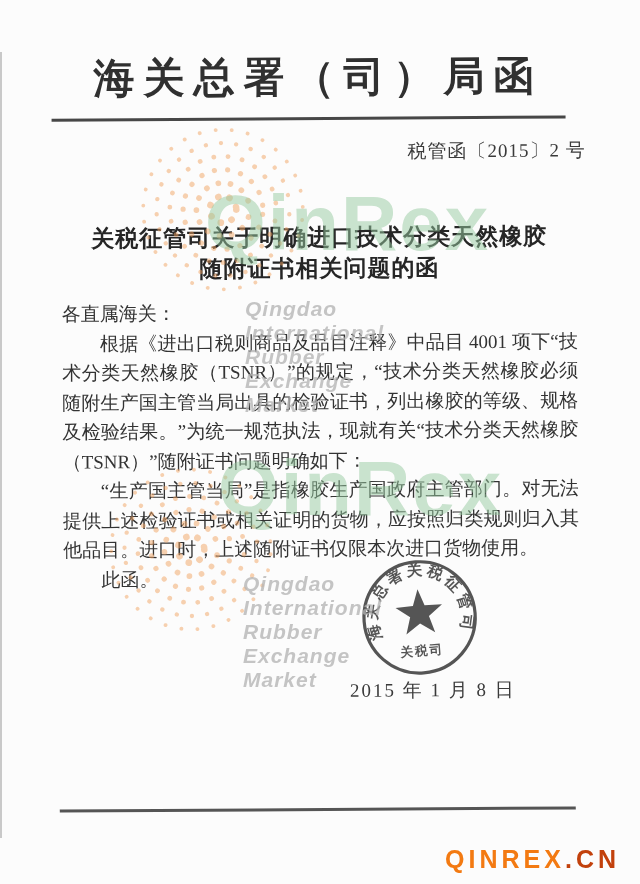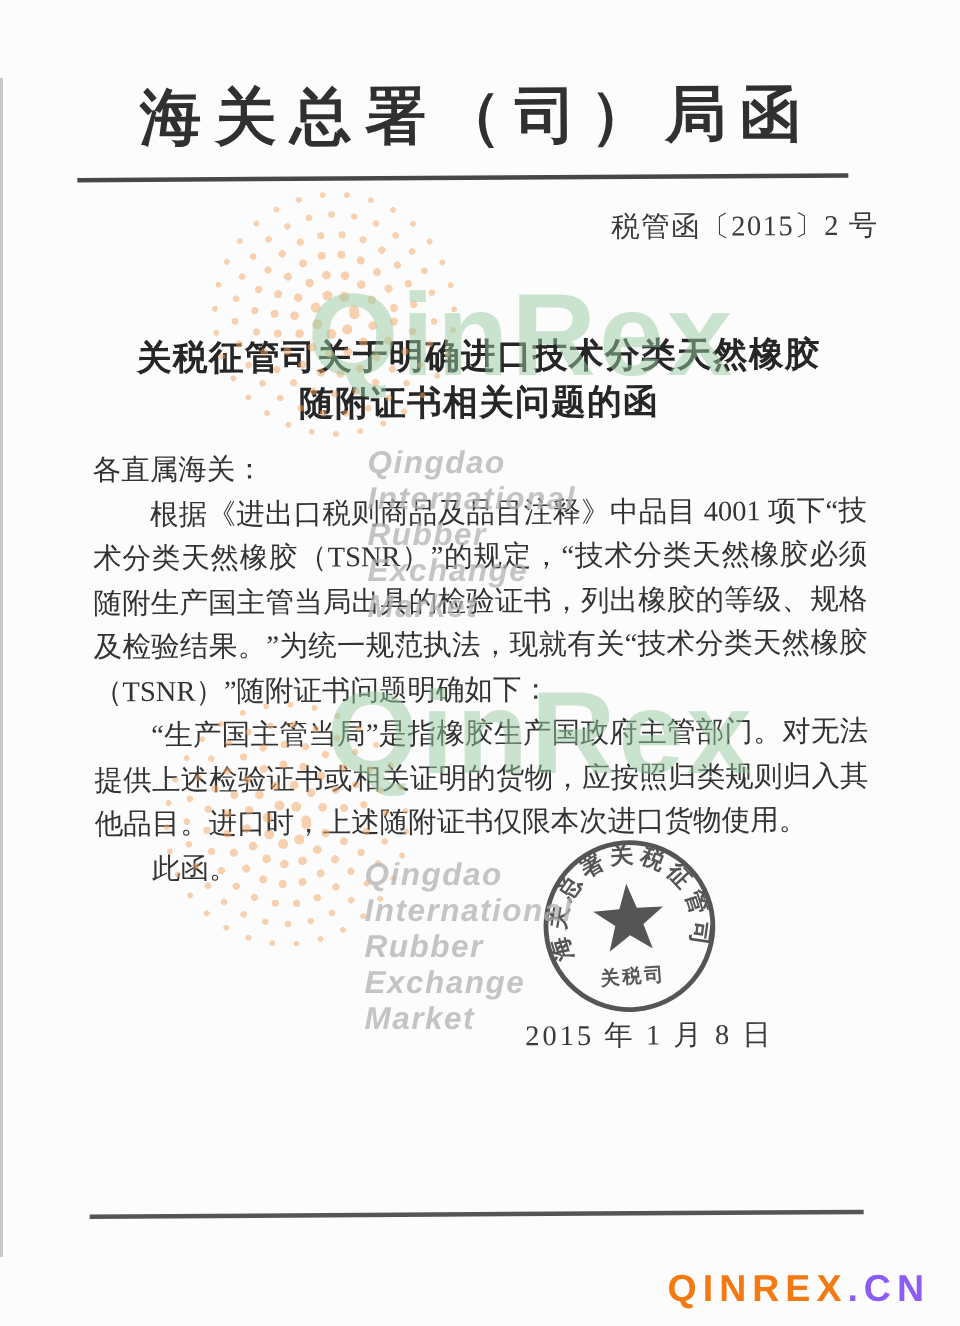--- a/index.html
+++ b/index.html
@@ -65,21 +65,21 @@
     font-size:19px;letter-spacing:2px;color:#3a3a3a;
   }
 
   
   .footer-logo{
     position:absolute;right:20px;top:845px;z-index:5;
     font-family:"Liberation Sans","DejaVu Sans",sans-serif;
     font-weight:bold;font-size:25px;letter-spacing:4px;
   }
   .logo-orange{color:#f37a12;}
-  .logo-dark{color:#8b5cf6;margin-top:28px;}
+  .logo-dark{color:#c2410c;margin-top:28px;}
 </style>
 </head>
 <body>
 
 <div class="page">
   <div class="scan-edge"></div>
 
   <div class="wm">
     <svg class="wm-swirl" style="left:128px;top:112px;" width="190" height="195" viewBox="0 0 200 200">
       <g fill="none" stroke="#f2a565" stroke-linecap="round" opacity="0.5">

